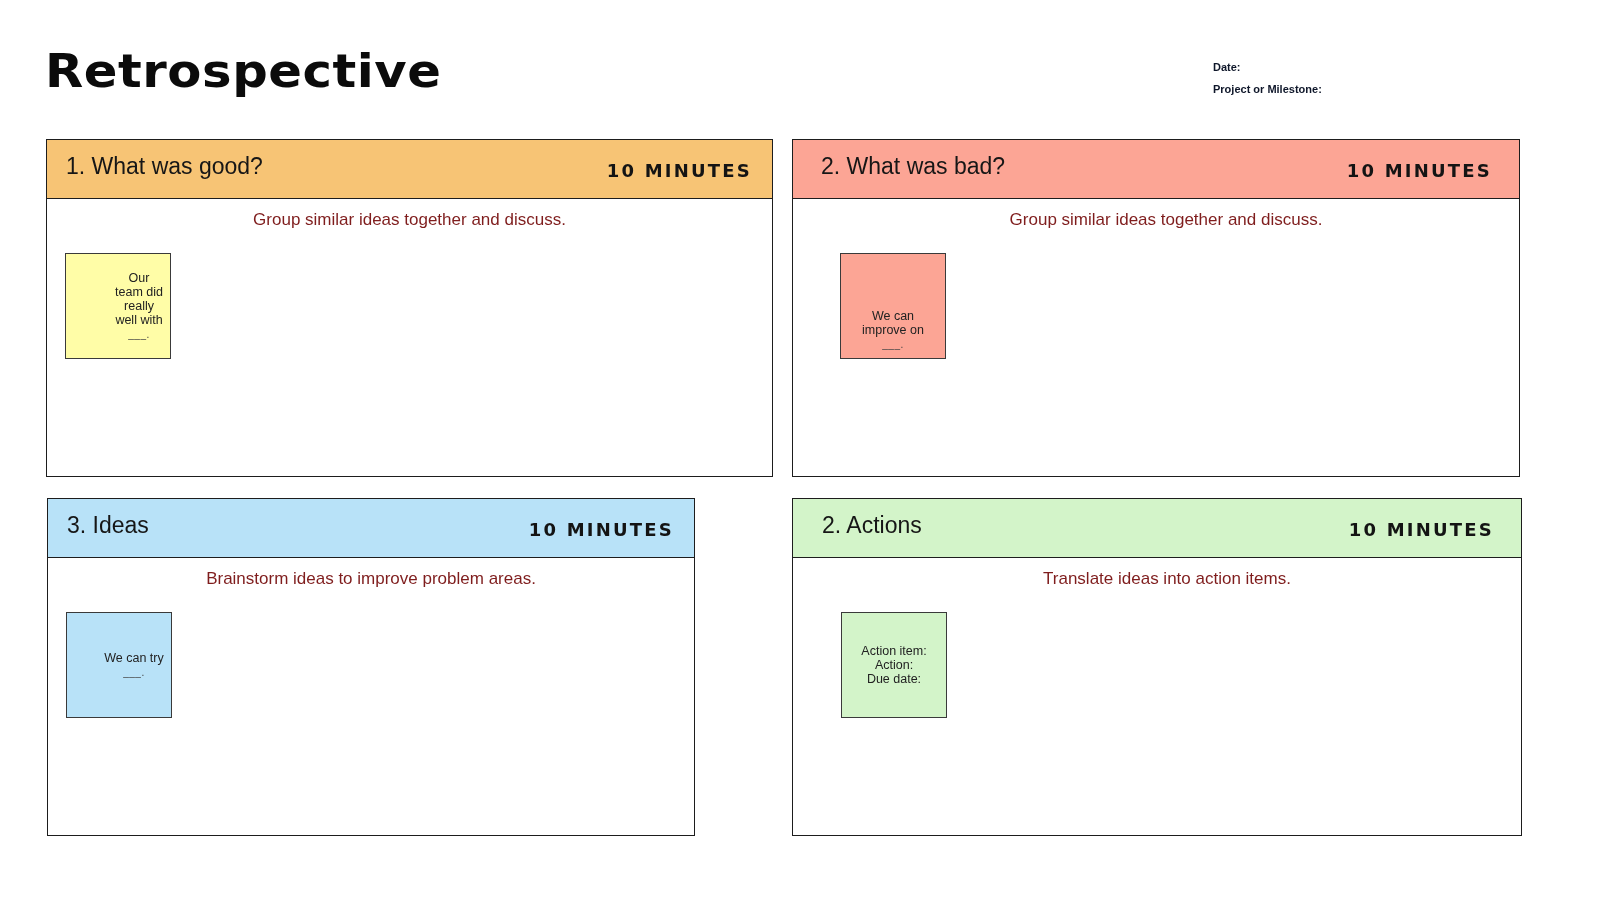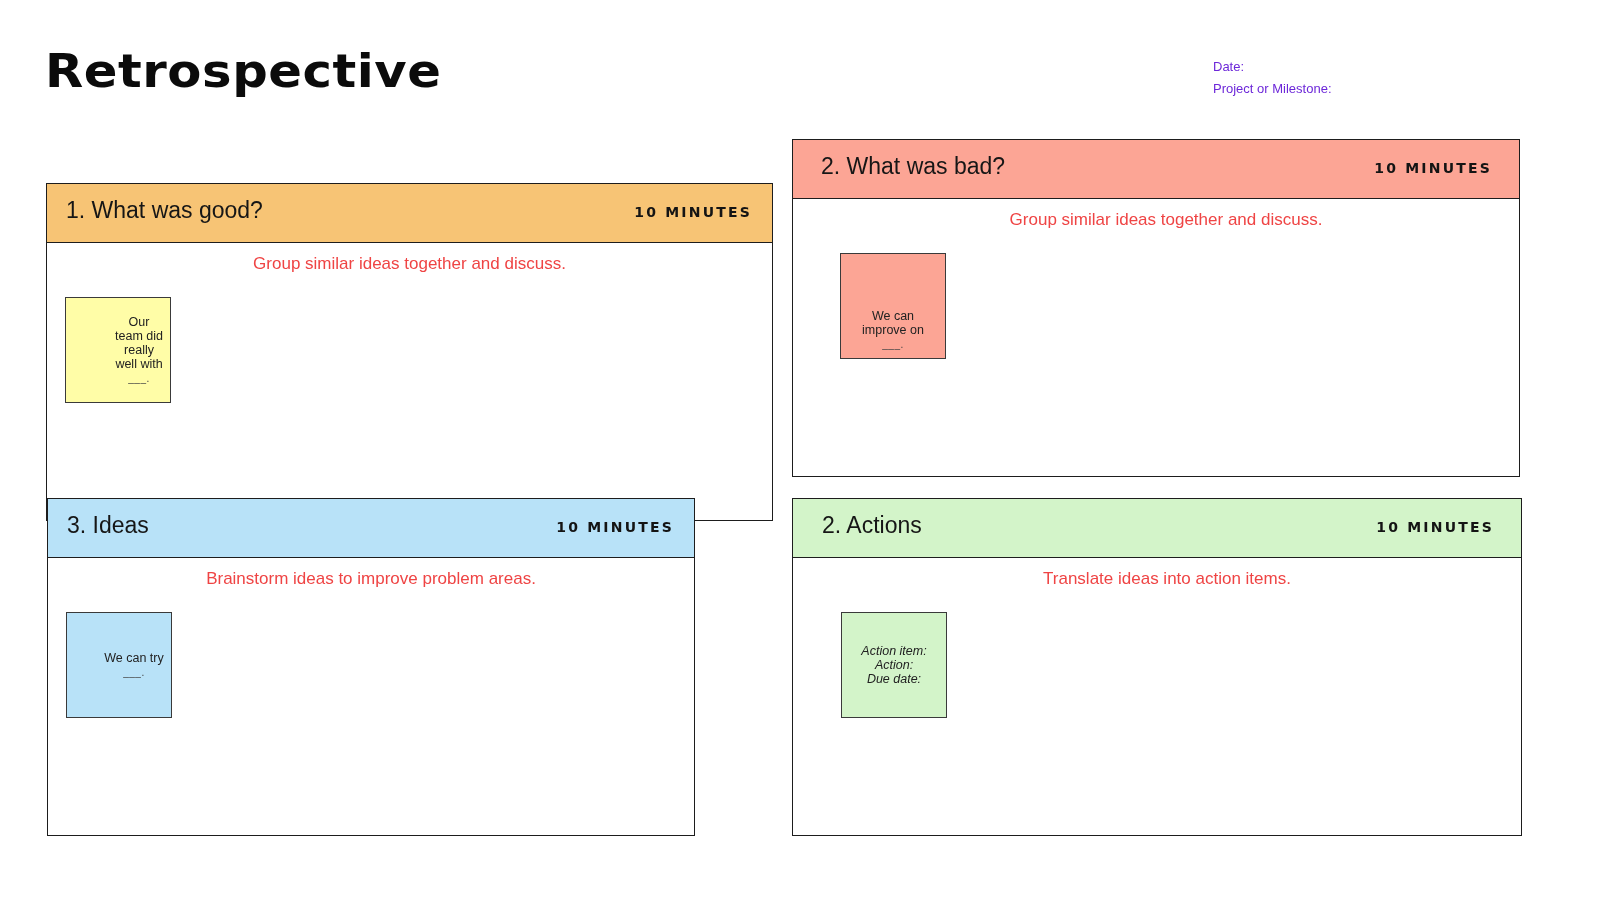--- a/index.html
+++ b/index.html
@@ -5,62 +5,62 @@
   * { box-sizing: border-box; margin: 0; padding: 0; }
   html, body { width: 1600px; height: 900px; background: #ffffff; overflow: hidden; }
   body { position: relative; font-family: "DejaVu Sans", "Liberation Sans", sans-serif; color: #111; }
 
   .title {
     position: absolute; left: 45px; top: 44px;
     font-family: "DejaVu Sans", sans-serif; font-weight: bold;
     font-size: 46px; letter-spacing: 0.5px; color: #0b0b0b;
     transform: scaleX(1.08); transform-origin: left center;
   }
-  .meta { position: absolute; left: 1213px; top: 56px; font-family: "Liberation Sans", sans-serif; font-weight: normal; font-size: 13px; line-height: 22px; color: #6d28d9; }
+  .meta { position: absolute; left: 1213px; top: 56px; font-family: "Liberation Sans", sans-serif; font-weight: bold; font-size: 11px; line-height: 22px; color: #0f172a; }
 
   .panel {
     position: absolute; border: 1.5px solid #1d1d1d; background: #fff;
   }
   .panel-header {
     position: absolute; left: 0; right: 0; top: 0; height: 59px;
     border-bottom: 1.5px solid #1d1d1d;
   }
   .panel-title {
     position: absolute; left: 19px; top: 13px;
     font-family: "Liberation Sans", sans-serif; font-size: 23px; color: #161616;
   }
   .panel-time {
     position: absolute; right: 20px; top: 20px;
-    font-family: "DejaVu Sans", sans-serif; font-weight: bold; font-size: 14px;
+    font-family: "DejaVu Sans", sans-serif; font-weight: bold; font-size: 18px;
     letter-spacing: 2.2px; color: #141414;
   }
   .panel-hint {
     position: absolute; left: 0; right: 0; top: 70px; text-align: center;
-    font-family: "Liberation Sans", sans-serif; font-size: 17px; color: #ef4444;
+    font-family: "Liberation Sans", sans-serif; font-size: 17px; color: #7f1d1d;
   }
   .sticky {
     position: absolute; width: 106px; height: 106px;
     border: 1px solid #3a3a3a;
     display: flex; align-items: center; justify-content: center; text-align: center;
     font-family: "Liberation Sans", sans-serif; font-size: 12.5px; line-height: 14px; color: #222;
     padding: 6px; cursor: pointer;
   }
   .sticky .lines { display: block; }
   .sticky .blank { display: block; font-size: 10px; letter-spacing: 0.5px; color: #444; margin-top: 1px; }
 </style>
 </head>
 <body>
 
 <div class="title">Retrospective</div>
 <div class="meta">
   <div>Date:</div>
   <div>Project or Milestone:</div>
 </div>
 
-<div class="panel" style="left:46px; top:139px; width:727px; height:338px;margin-top:44px;">
+<div class="panel" style="left:46px; top:139px; width:727px; height:338px;">
   <div class="panel-header" style="background:#F7C475;">
     <div class="panel-title">1. What was good?</div>
     <div class="panel-time">10 MINUTES</div>
   </div>
   <div class="panel-hint">Group similar ideas together and discuss.</div>
   <div class="sticky" style="left:18px; top:113px; background:#FFFDA7;padding-left:48px;">
     <span class="lines">
       <span style="display:block">Our team did</span>
       <span style="display:block">really well with</span>
       <span class="blank">___.</span>
@@ -96,20 +96,20 @@
     </span>
   </div>
 </div>
 
 <div class="panel" style="left:792px; top:498px; width:730px; height:338px;">
   <div class="panel-header" style="background:#D3F4C9;">
     <div class="panel-title" style="left:29px;">2. Actions</div>
     <div class="panel-time" style="right:27px;">10 MINUTES</div>
   </div>
   <div class="panel-hint" style="left:20px;">Translate ideas into action items.</div>
-  <div class="sticky" style="left:48px; top:113px; background:#D3F4C9;font-style:italic;">
+  <div class="sticky" style="left:48px; top:113px; background:#D3F4C9;">
     <span class="lines">
       <span style="display:block">Action item:</span>
       <span style="display:block">Action:</span>
       <span style="display:block">Due date:</span>
     </span>
   </div>
 </div>
 
 </body></html>

